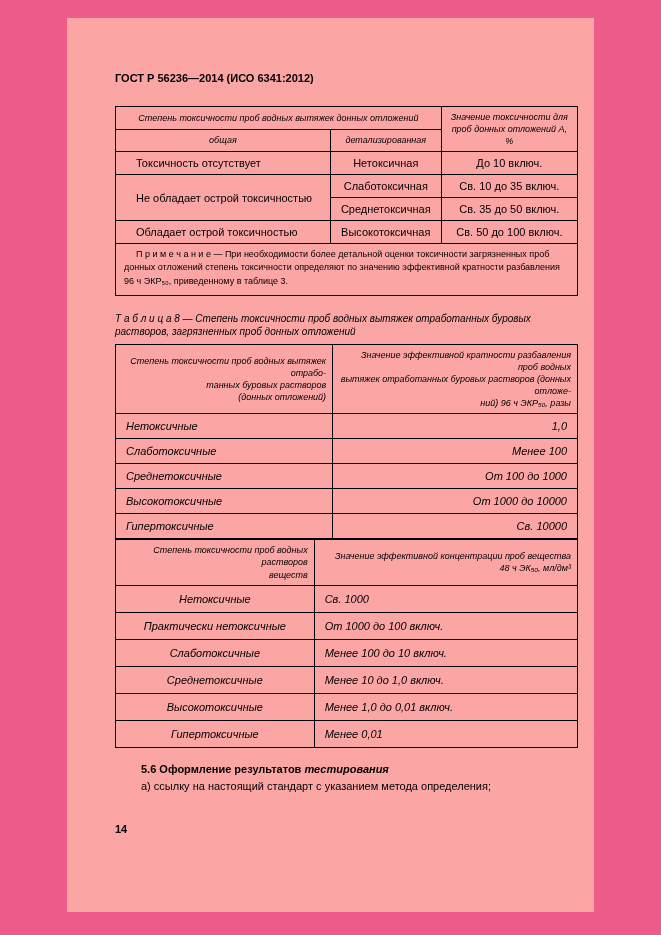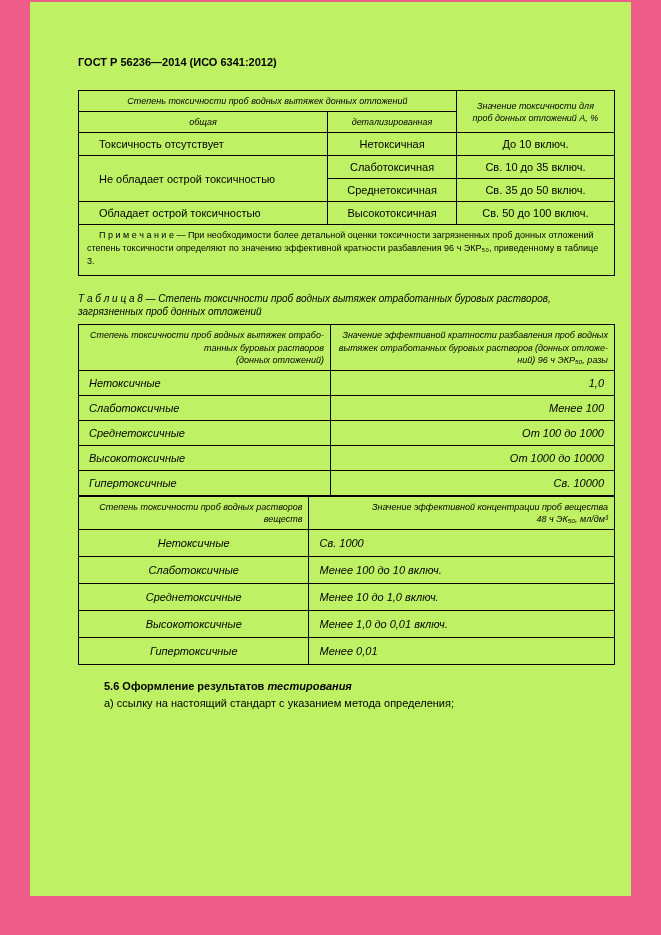--- a/index.html
+++ b/index.html
@@ -4,23 +4,23 @@
 <style>
   * { box-sizing: border-box; }
   html, body {
     margin: 0; padding: 0;
     width: 661px; height: 935px;
     background: #ee5c8a;
     font-family: "Liberation Sans", "DejaVu Sans", sans-serif;
     color: #000;
   }
   .page {
-    width: 601px; min-height: 894px;
-    margin: 2px auto 0;
-    background: #bef264;
+    width: 527px; min-height: 894px;
+    margin: 18px auto 0;
+    background: #fca5a5;
     padding: 54px 16px 30px 48px;
   }
   .doc-header {
     font-size: 11px; font-weight: bold;
     margin-bottom: 22px;
   }
   .caption {
     font-size: 10px; font-style: italic;
     margin: 16px 0 6px; line-height: 1.3;
   }
@@ -172,20 +172,24 @@
         <td class="th pre">Степень токсичности проб водных растворов
 веществ</td>
         <td class="th pre">Значение эффективной концентрации проб вещества
 48 ч ЭК₅₀, мл/дм³</td>
       </tr>
       <tr>
         <td class="c1">Нетоксичные</td>
         <td class="c2">Св. 1000</td>
       </tr>
       <tr>
+        <td class="c1">Практически нетоксичные</td>
+        <td class="c2">От 1000 до 100 включ.</td>
+      </tr>
+      <tr>
         <td class="c1">Слаботоксичные</td>
         <td class="c2">Менее 100 до 10 включ.</td>
       </tr>
       <tr>
         <td class="c1">Среднетоксичные</td>
         <td class="c2">Менее 10 до 1,0 включ.</td>
       </tr>
       <tr>
         <td class="c1">Высокотоксичные</td>
         <td class="c2">Менее 1,0 до 0,01 включ.</td>
@@ -195,14 +199,15 @@
         <td class="c2">Менее 0,01</td>
       </tr>
     </tbody>
   </table>
 
   <h3 class="sec-heading"><span>5.6 Оформление результатов </span><span class="it">тестирования</span></h3>
 
 
   <p class="para">а) ссылку на настоящий стандарт с указанием метода определения;</p>
 
+  <div class="page-number">14</div>
 
 </div>
 
 </body></html>

